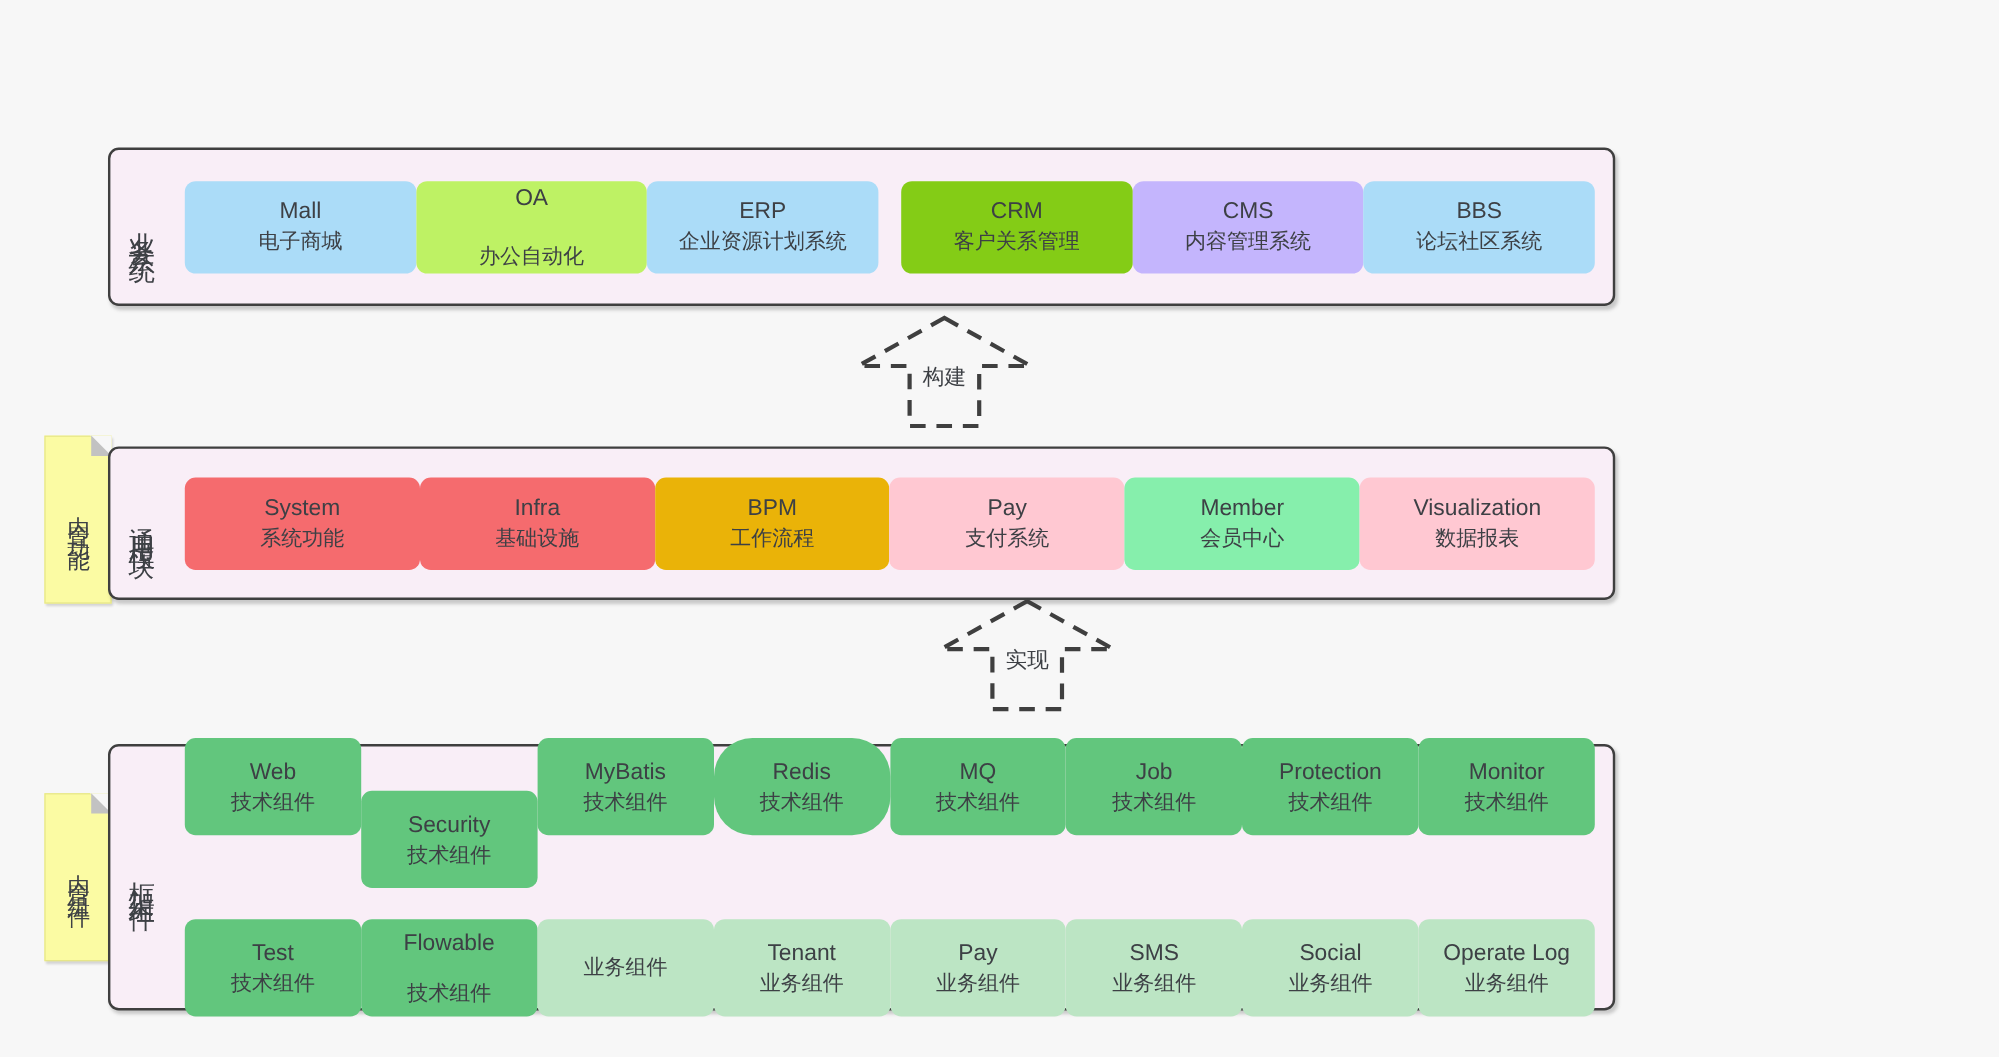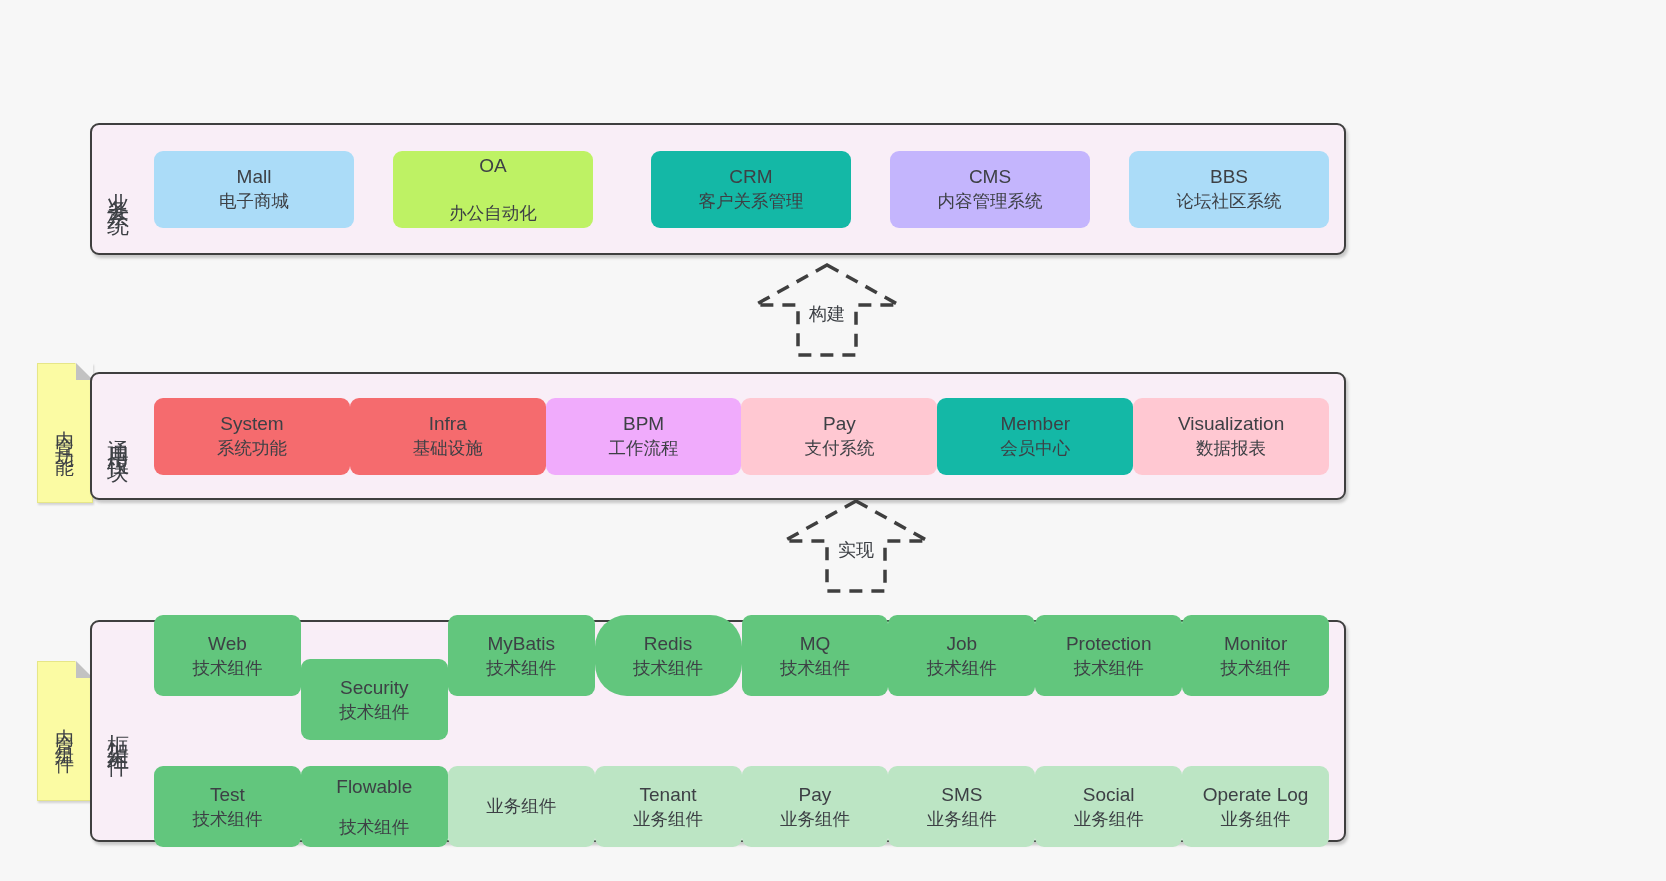--- a/index.html
+++ b/index.html
@@ -53,21 +53,21 @@
   }
   .fold-cover{
     position:absolute;top:-1px;right:-1px;width:0;height:0;
     border-left:18px solid transparent;border-top:18px solid var(--page-bg,#f7f7f7);
   }
   .fold-gray{
     position:absolute;top:-1px;right:-1px;width:0;height:0;
     border-right:17px solid transparent;border-bottom:17px solid #c2c2c2;
   }
   .arrow{position:absolute;width:150px;height:96px;}
-  #arrow-0{left:752px;top:262px;}
+  #arrow-0{left:712px;top:262px;}
   #arrow-1{left:781px;top:498px;}
   .arrow svg{display:block;}
   .arrow-label{
     position:absolute;left:50%;top:40px;transform:translateX(-50%);
     background:var(--page-bg,#f7f7f7);padding:0 4px;font-size:18px;white-space:nowrap;
   }
 </style>
 </head>
 <body style="--page-bg: #f7f7f7; --band-bg: #f9eef7; --band-border: #3f3f3f; --sticky-bg: #fbfba3; --text: #3d4045;">
 
@@ -89,21 +89,25 @@
     <div class="band-content">
         <div class="box-row row-6">
           <div class="box v-blue" style="background: rgb(171, 220, 248);">
             <span class="box-name">Mall</span>
             <span class="box-desc">电子商城</span>
           </div>
           <div class="box v-blue" style="background: #bef264; justify-content: space-between;">
             <span class="box-name">OA</span>
             <span class="box-desc">办公自动化</span>
           </div>
-          <div class="box v-blue" style="background: #14b8a6; margin-left: 19px;">
+          <div class="box v-blue" style="background: rgb(171, 220, 248);">
+            <span class="box-name">ERP</span>
+            <span class="box-desc">企业资源计划系统</span>
+          </div>
+          <div class="box v-blue" style="background: #84cc16; margin-left: 19px;">
             <span class="box-name">CRM</span>
             <span class="box-desc">客户关系管理</span>
           </div>
           <div class="box v-blue" style="background: #c4b5fd;">
             <span class="box-name">CMS</span>
             <span class="box-desc">内容管理系统</span>
           </div>
           <div class="box v-blue" style="background: rgb(171, 220, 248);">
             <span class="box-name">BBS</span>
             <span class="box-desc">论坛社区系统</span>
@@ -117,29 +121,29 @@
     <div class="band-content">
         <div class="box-row row-6">
           <div class="box v-red" style="background: rgb(245, 107, 110);">
             <span class="box-name">System</span>
             <span class="box-desc">系统功能</span>
           </div>
           <div class="box v-red" style="background: rgb(245, 107, 110);">
             <span class="box-name">Infra</span>
             <span class="box-desc">基础设施</span>
           </div>
-          <div class="box v-pink" style="background: #f0abfc; text-align: right;">
+          <div class="box v-pink" style="background: #eab308; text-align: right;">
             <span class="box-name">BPM</span>
             <span class="box-desc">工作流程</span>
           </div>
           <div class="box v-pink" style="background: rgb(255, 200, 210);">
             <span class="box-name">Pay</span>
             <span class="box-desc">支付系统</span>
           </div>
-          <div class="box v-pink" style="background: #14b8a6;">
+          <div class="box v-pink" style="background: #86efac;">
             <span class="box-name">Member</span>
             <span class="box-desc">会员中心</span>
           </div>
           <div class="box v-pink" style="background: rgb(255, 200, 210);">
             <span class="box-name">Visualization</span>
             <span class="box-desc">数据报表</span>
           </div>
         </div>
       </div>
   </section>

